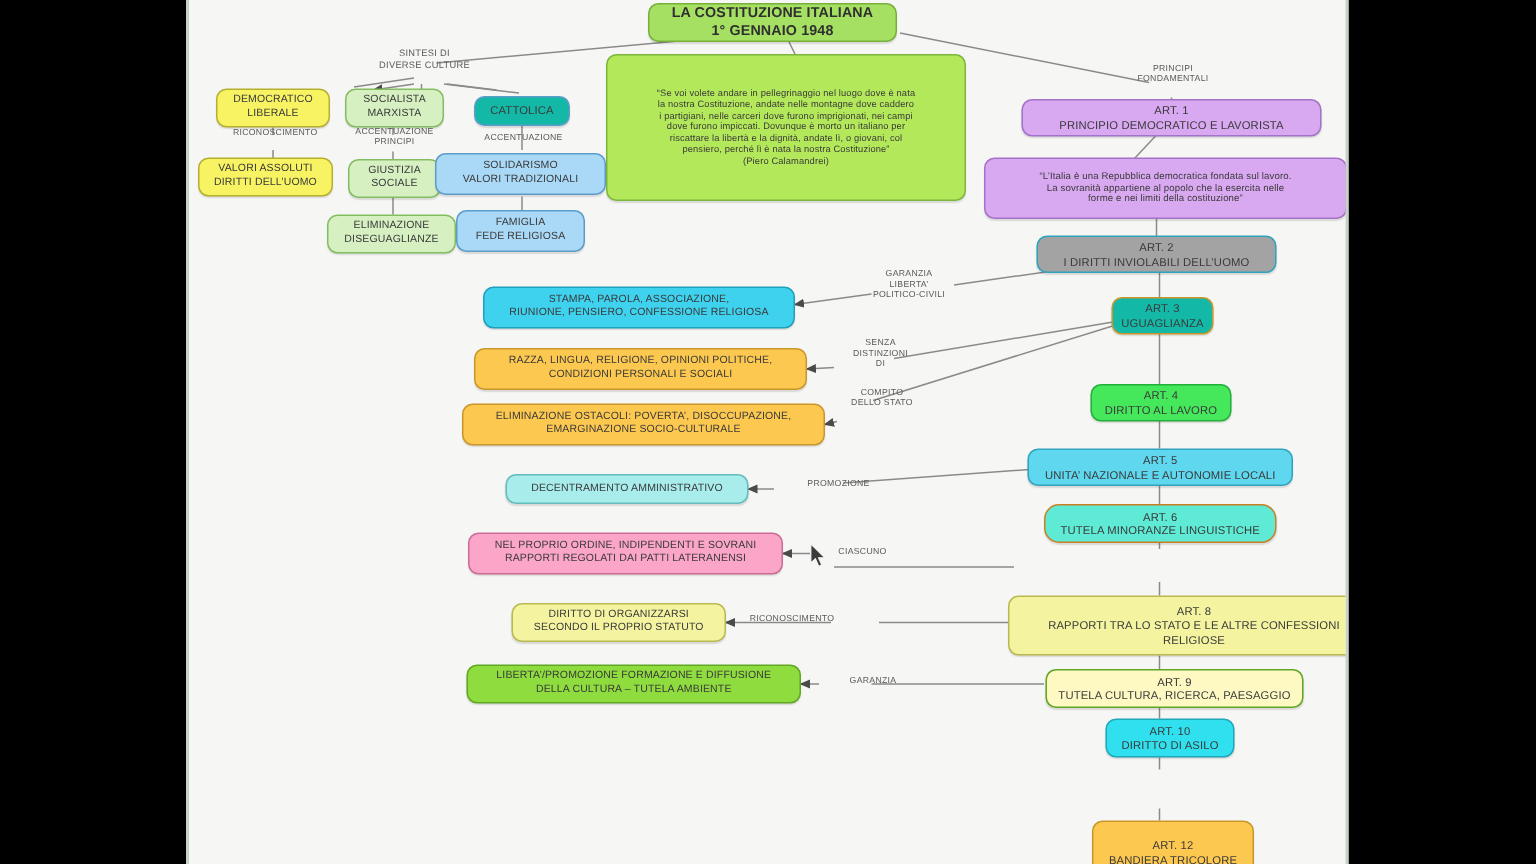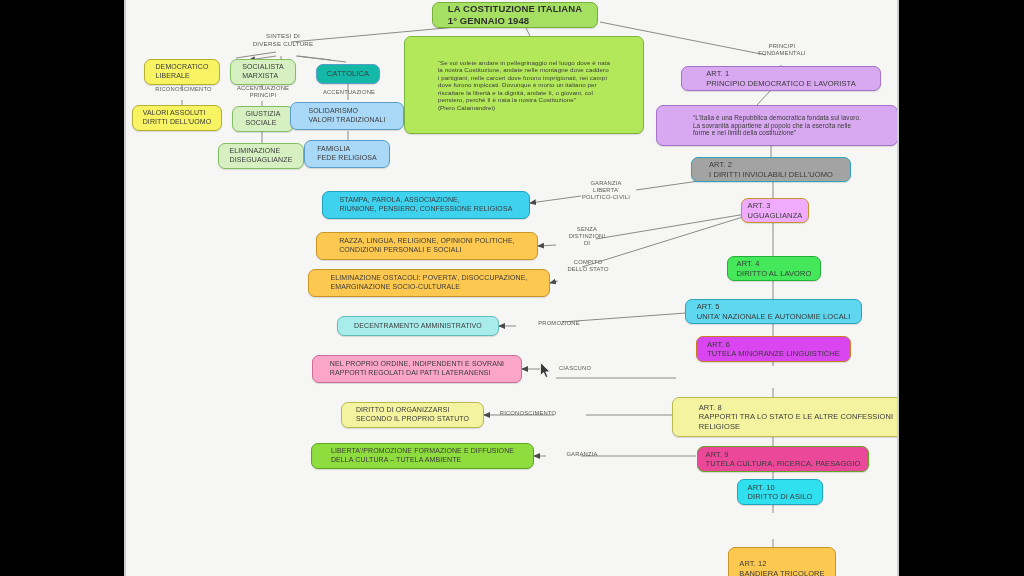--- a/index.html
+++ b/index.html
@@ -35,21 +35,21 @@
   #svg-layer {
     position: absolute; left: 0; top: 0;
     width: 775px; height: 576px;
     pointer-events: none;
   }
 
   .node {
     position: absolute;
     border-radius: 7px;
     border: 1px solid rgba(0,0,0,0.30);
-    text-align: left;
+    text-align: center;
     color: #3a3a3a;
     line-height: 1.22;
     display: flex;
     align-items: center;
     justify-content: center;
     padding: 2px 5px;
     box-shadow: 0 1px 1px rgba(0,0,0,0.12);
     white-space: pre-line;
     letter-spacing: .1px;
   }
@@ -198,38 +198,38 @@
 
     <div class="node" style="left:555px; top:66px; width:200px; height:25px; background:#d8a8f0; border-color:#a372c9; font-size:7.5px;">ART. 1
 PRINCIPIO DEMOCRATICO E LAVORISTA</div>
     <div class="node" style="left:530px; top:105px; width:242px; height:41px; background:#d8a8f0; border-color:#a372c9; font-size:6.4px;">“L’Italia è una Repubblica democratica fondata sul lavoro.
 La sovranità appartiene al popolo che la esercita nelle
 forme e nei limiti della costituzione”</div>
 
     <div class="node" style="left:565px; top:157px; width:160px; height:25px; background:#a3a3a3; border-color:#2fa3bd; font-size:7.5px;">ART. 2
 I DIRITTI INVIOLABILI DELL’UOMO</div>
 
-    <div class="node" style="left:615px; top:198px; width:68px; height:25px; background:#f0abfc; border-color:#c9962a; font-size:7.5px;">ART. 3
+    <div class="node" style="left:615px; top:198px; width:68px; height:25px; background:#14b8a6; border-color:#c9962a; font-size:7.5px;">ART. 3
 UGUAGLIANZA</div>
 
     <div class="node" style="left:601px; top:256px; width:94px; height:25px; background:#45e85a; border-color:#23b03a; font-size:7.5px;">ART. 4
 DIRITTO AL LAVORO</div>
 
     <div class="node" style="left:559px; top:299px; width:177px; height:25px; background:#5fd7ef; border-color:#2fa3bd; font-size:7.5px;">ART. 5
 UNITA’ NAZIONALE E AUTONOMIE LOCALI</div>
 
-    <div class="node" style="left:570px; top:336px; width:155px; height:26px; background:#d946ef; border-color:#c97f24; font-size:7.5px;">ART. 6
+    <div class="node" style="left:570px; top:336px; width:155px; height:26px; background:#5eead4; border-color:#c97f24; font-size:7.5px;border-radius:10px;">ART. 6
 TUTELA MINORANZE LINGUISTICHE</div>
 
 
     <div class="node" style="left:546px; top:397px; width:248px; height:40px; background:#f4f4a0; border-color:#b9b94f; font-size:7.5px;">ART. 8
 RAPPORTI TRA LO STATO E LE ALTRE CONFESSIONI
 RELIGIOSE</div>
 
-    <div class="node" style="left:571px; top:446px; width:172px; height:26px; background:#ec4899; border-color:#5fa623; font-size:7.5px;">ART. 9
+    <div class="node" style="left:571px; top:446px; width:172px; height:26px; background:#fef9c3; border-color:#5fa623; font-size:7.5px;">ART. 9
 TUTELA CULTURA, RICERCA, PAESAGGIO</div>
 
     <div class="node" style="left:611px; top:479px; width:86px; height:26px; background:#31e0ef; border-color:#1ea8bb; font-size:7.5px;">ART. 10
 DIRITTO DI ASILO</div>
 
 
     <div class="node" style="left:602px; top:547px; width:108px; height:43px; background:#fdc850; border-color:#c9962a; font-size:7.5px;">ART. 12
 BANDIERA TRICOLORE</div>
 
     <div class="lbl" style="left:440px; top:180px; width:80px; font-size:5.8px;">GARANZIA

